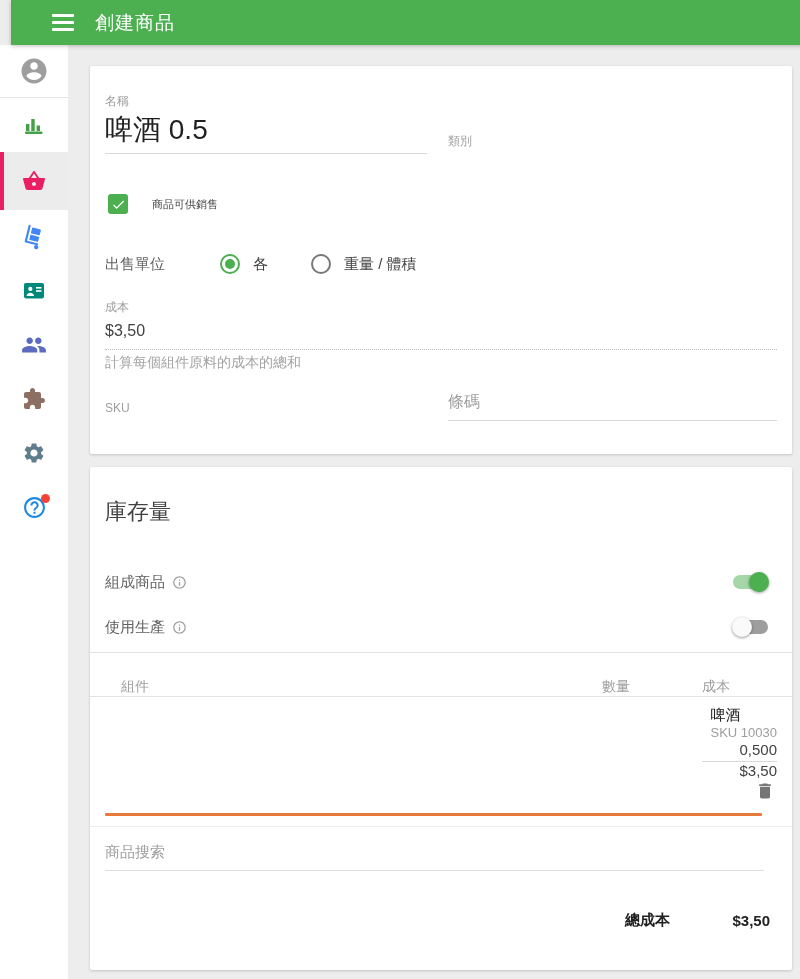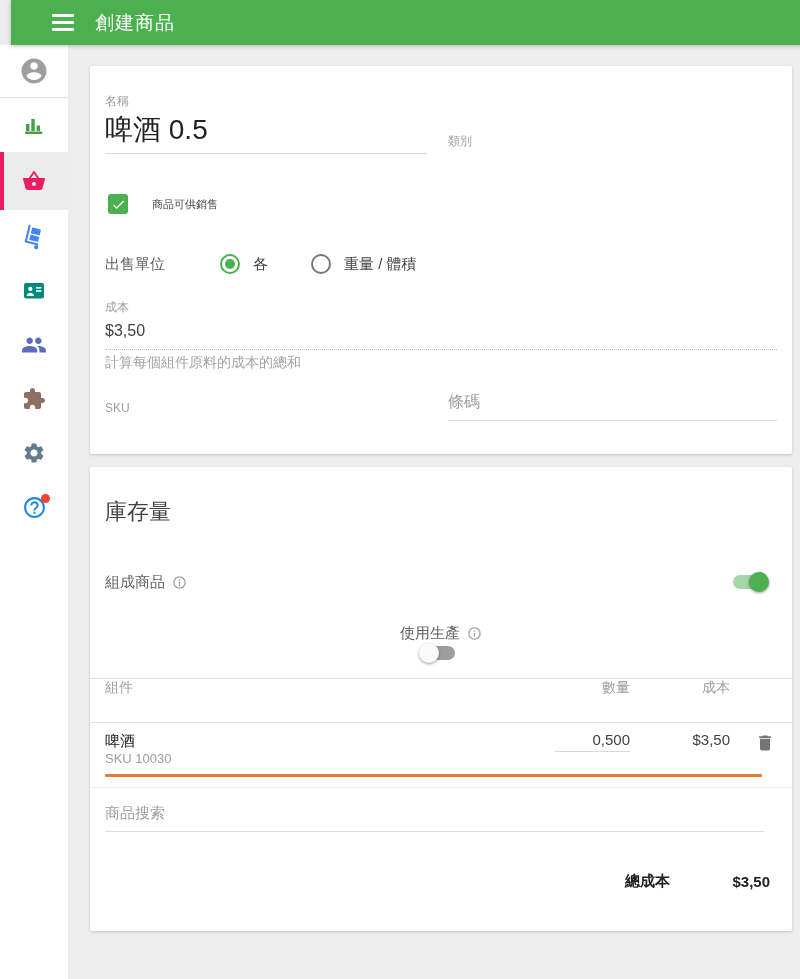--- a/index.html
+++ b/index.html
@@ -71,40 +71,40 @@
   .price-row { margin-top:26px; align-items:flex-start; }
   .hint { font-size:14px; color:#a3a3a3; margin-top:4px; line-height:17px; }
   .ro-value { font-size:16px; color:#424242; padding:2px 0 9px 0;
     border-bottom:1px dotted #bdbdbd; }
   .sku-row { margin-top:20px; align-items:flex-end; }
 
   
   .inv-title { font-size:22px; font-weight:400; color:#424242; padding:0 15px; }
   .toggle-row { display:flex; align-items:center; justify-content:space-between; padding:0 15px; }
   .toggle-row.first { margin-top:45px; }
-  .toggle-row.second { margin-top:32px;flex-direction:column; }
+  .toggle-row.second { margin-top:25px; }
   .toggle-left { display:flex; align-items:center; gap:7px; }
   .toggle-label { font-size:15px; color:#616161; }
   .toggle { width:37px; height:20px; position:relative; cursor:pointer; flex:0 0 auto; margin-right:8px; }
   .toggle .track { position:absolute; left:1px; right:1px; top:3px; height:14px; border-radius:7px; background:#9e9e9e; }
   .toggle .knob { position:absolute; top:0; left:0; width:20px; height:20px; border-radius:50%;
     background:#fafafa; box-shadow:0 1px 3px rgba(0,0,0,.4); }
   .toggle.on .track { background:#a5d6a7; }
   .toggle.on .knob { left:auto; right:0; background:#4caf50; }
 
   .divider { height:1px; background:#e3e3e3; }
   .divider.top-tbl { margin-top:15px; }
-  .tbl-header { display:flex; align-items:flex-start; height:43px; padding:0 15px; }
+  .tbl-header { display:flex; align-items:flex-end; height:43px; padding:0 15px;margin-left:16px; }
   .th { font-size:14px; color:#9e9e9e; }
   .col-name { flex:1 1 auto; }
   .col-qty { width:120px; text-align:right; }
   .col-cost { width:100px; text-align:right; }
   .col-action { width:47px; display:flex; justify-content:flex-end; }
 
-  .component-row { display:flex; align-items:flex-start; padding:8px 15px 10px 15px; position:relative; }
+  .component-row { display:flex; align-items:flex-end; padding:8px 15px 10px 15px; position:relative;flex-direction:column; }
   .component-row::after { content:""; position:absolute; left:15px; right:30px; bottom:0; height:3px;
     background:#e7793b; border-radius:1px; }
   .comp-name { font-size:15px; color:#212121; line-height:19px; }
   .comp-sku { font-size:13px; color:#9e9e9e; line-height:17px; }
   .qty-input { width:75px; border:none; outline:none; background:transparent; text-align:right;
     font-family:"Liberation Sans", sans-serif; font-size:15px; color:#424242;
     border-bottom:1px solid #d9d9d9; padding-bottom:3px; }
   .cost-cell { font-size:15px; color:#424242; }
   .trash-btn { background:none; border:none; cursor:pointer; padding:2px; }
   .divider.after-row { margin-top:10px; background:#ececec; }

